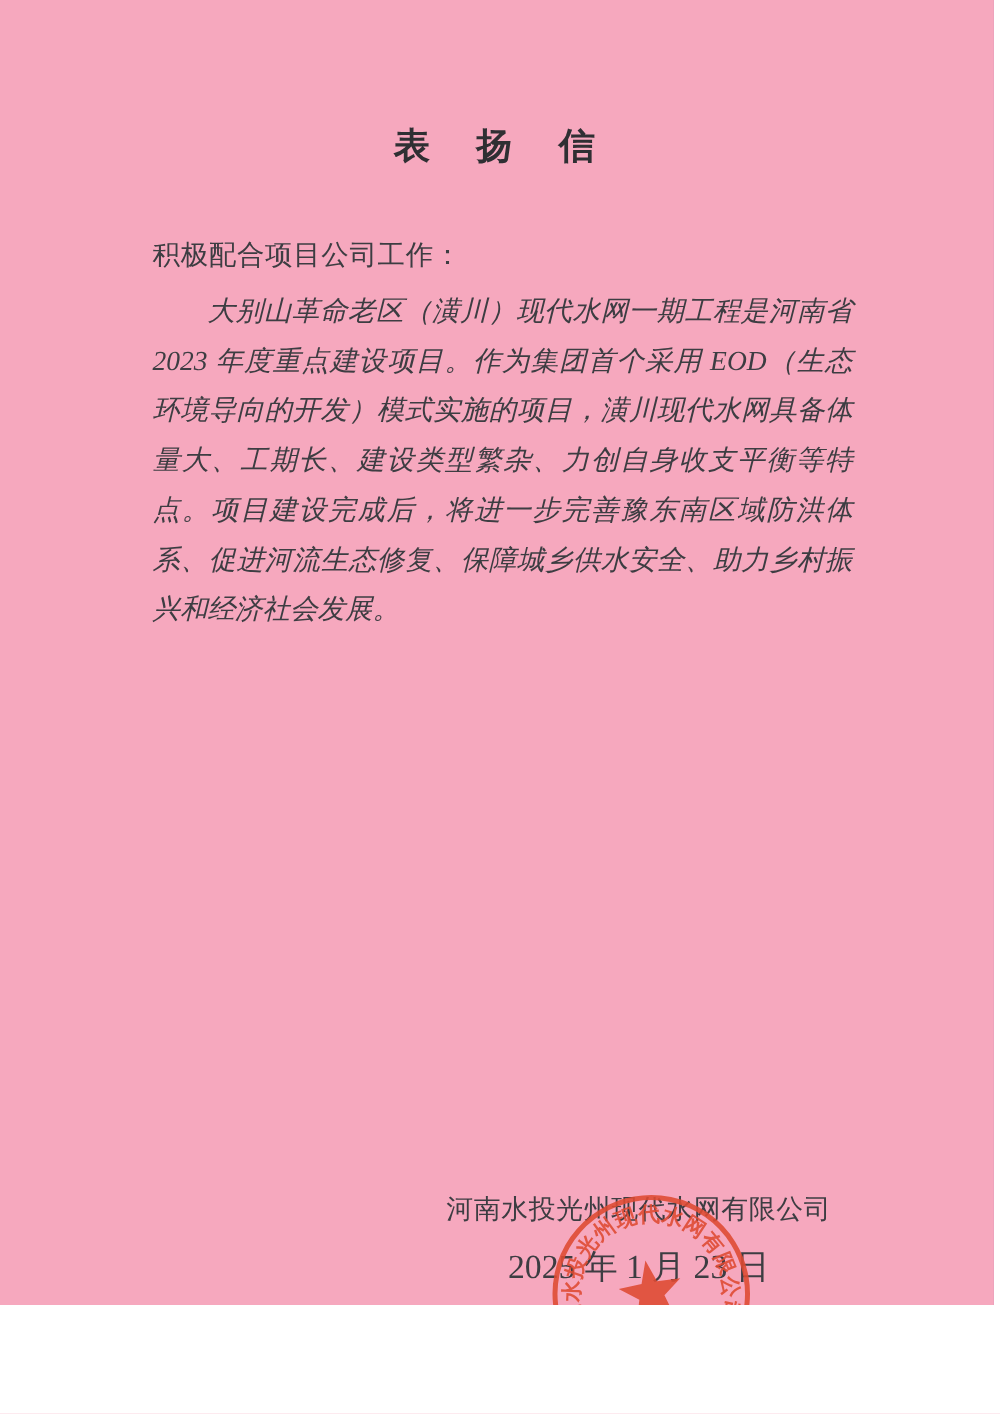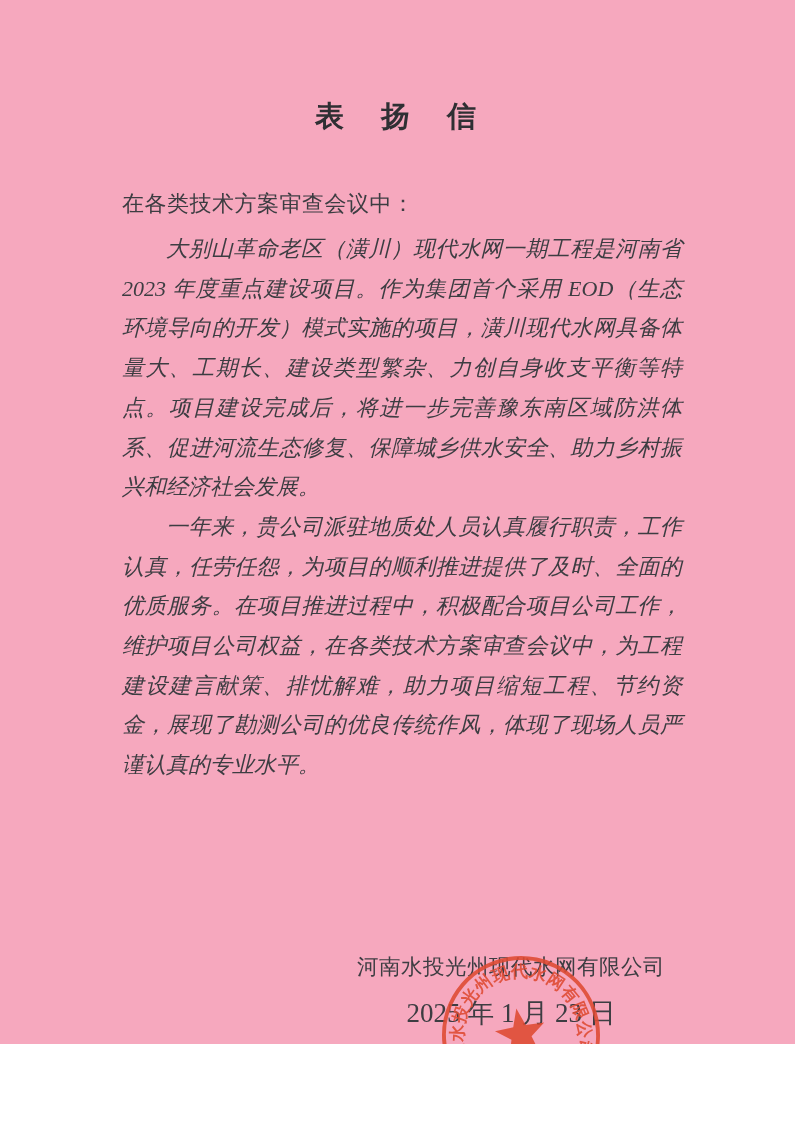--- a/index.html
+++ b/index.html
@@ -95,25 +95,24 @@
   .seal-code-text { font-size: 9px;  letter-spacing: 2px; font-weight: 400; }
 </style>
 </head>
 <body>
 
 <div class="page">
   <div class="paper">
 
     <h1 class="title">表　扬　信</h1>
 
-    <div class="salutation">在各类技术方案审查会议中：</div>
+    <div class="salutation">积极配合项目公司工作：</div>
 
     <div class="letter-body">
       <p>大别山革命老区（潢川）现代水网一期工程是河南省2023 年度重点建设项目。作为集团首个采用 EOD（生态环境导向的开发）模式实施的项目，潢川现代水网具备体量大、工期长、建设类型繁杂、力创自身收支平衡等特点。项目建设完成后，将进一步完善豫东南区域防洪体系、促进河流生态修复、保障城乡供水安全、助力乡村振兴和经济社会发展。</p>
-      <p>一年来，贵公司派驻地质处人员认真履行职责，工作认真，任劳任怨，为项目的顺利推进提供了及时、全面的优质服务。在项目推进过程中，积极配合项目公司工作，维护项目公司权益，在各类技术方案审查会议中，为工程建设建言献策、排忧解难，助力项目缩短工程、节约资金，展现了勘测公司的优良传统作风，体现了现场人员严谨认真的专业水平。</p>
     </div>
 
     <div class="sign-block">
       <div class="sign-company">河南水投光州现代水网有限公司</div>
       <div class="sign-date">2025 年 1 月 23 日</div>
     </div>
 
     <svg class="stamp" width="168" height="168" viewBox="0 0 168 168" xmlns="http://www.w3.org/2000/svg">
       <g transform="rotate(-10 84 84)">
         <circle class="seal-stroke" cx="84" cy="84" r="77" stroke-width="4"></circle>

